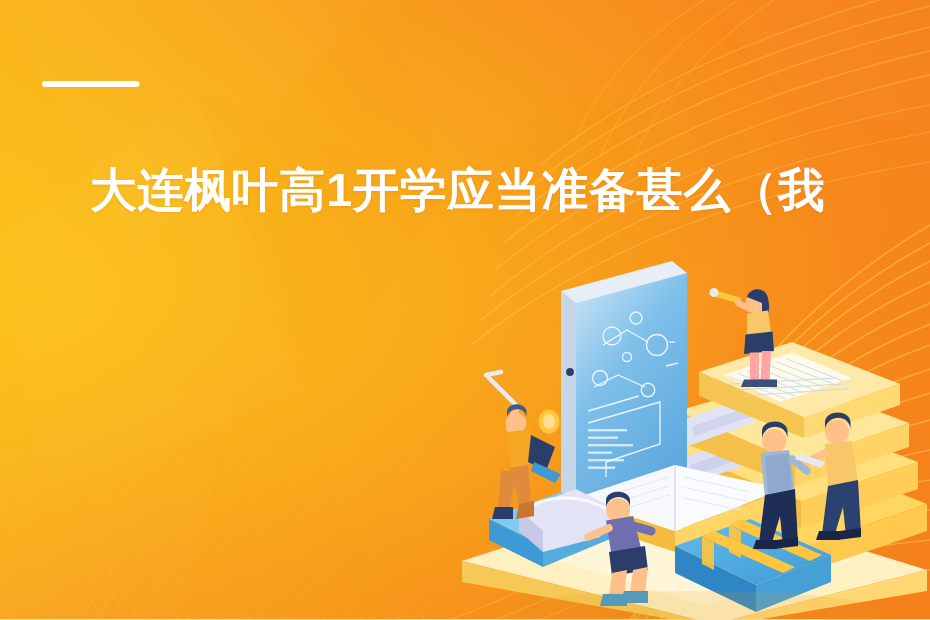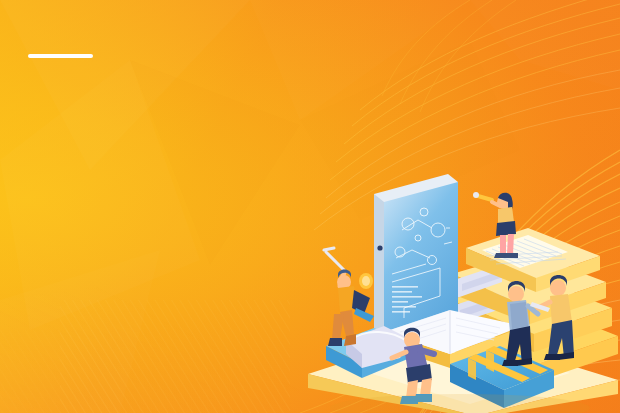--- a/index.html
+++ b/index.html
@@ -131,20 +131,21 @@
     </g>
     <g fill="none" stroke="#FFD24B" stroke-width="0.9" opacity="0.35">
       <path d="M300,413 C360,392 412,360 444,318"></path>
       <path d="M330,413 C384,394 430,364 458,326"></path>
       <path d="M360,413 C406,396 446,370 470,336"></path>
     </g>
   </svg>
 
   <div id="title-rule"></div>
 
+  <div id="headline">大连枫叶高1开学应当准备甚么（我</div>
 
   <div id="illo">
     <svg viewBox="0 0 330 250" preserveAspectRatio="xMidYMid meet">
 
       <defs>
         <linearGradient id="gScreen" x1="0" y1="0" x2="0.6" y2="1">
           <stop offset="0%" stop-color="#CFE6F7"></stop>
           <stop offset="45%" stop-color="#7FC0EA"></stop>
           <stop offset="100%" stop-color="#5EA9DE"></stop>
         </linearGradient>

